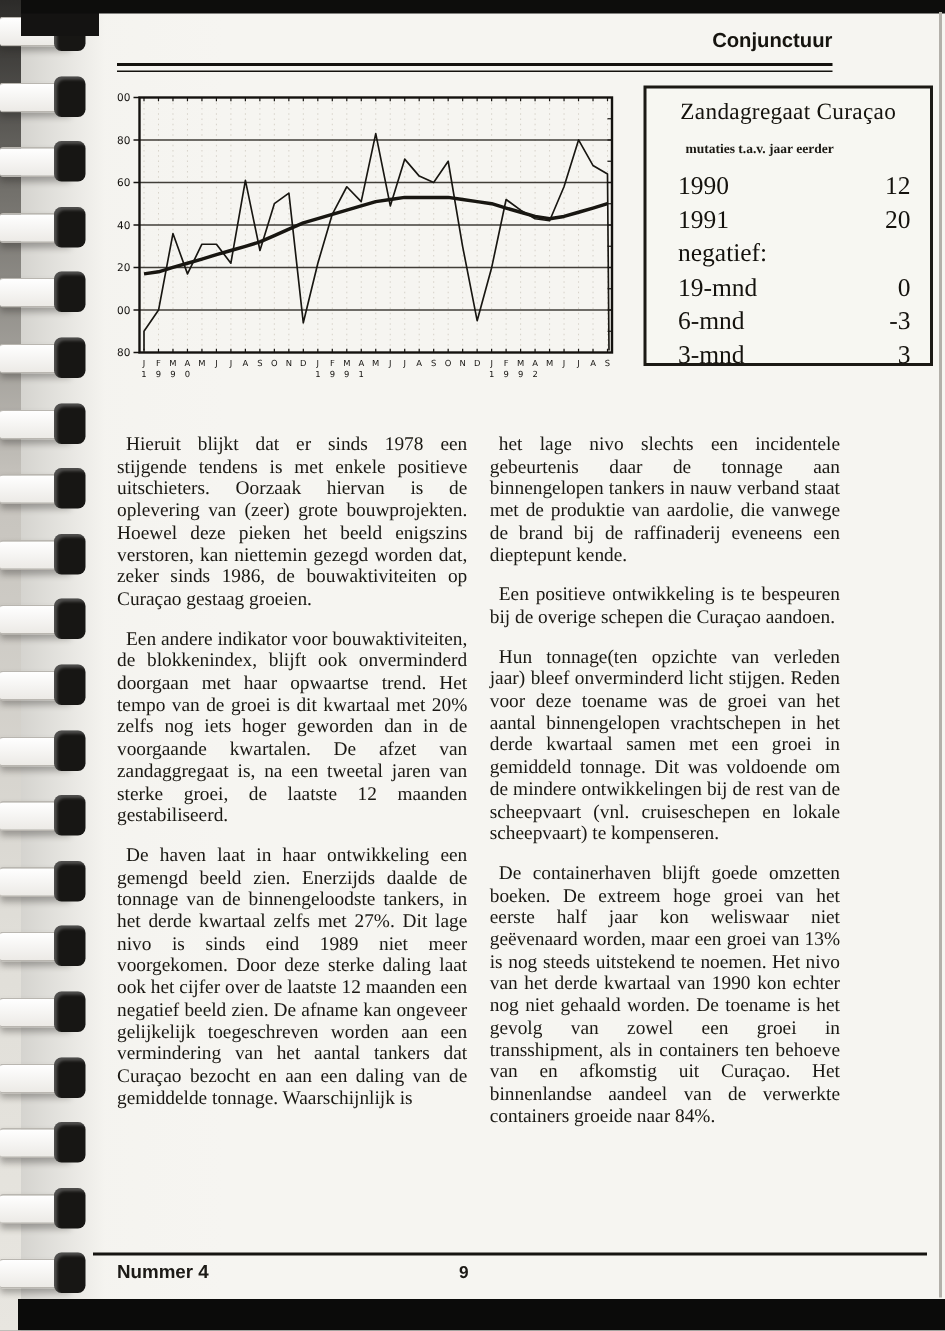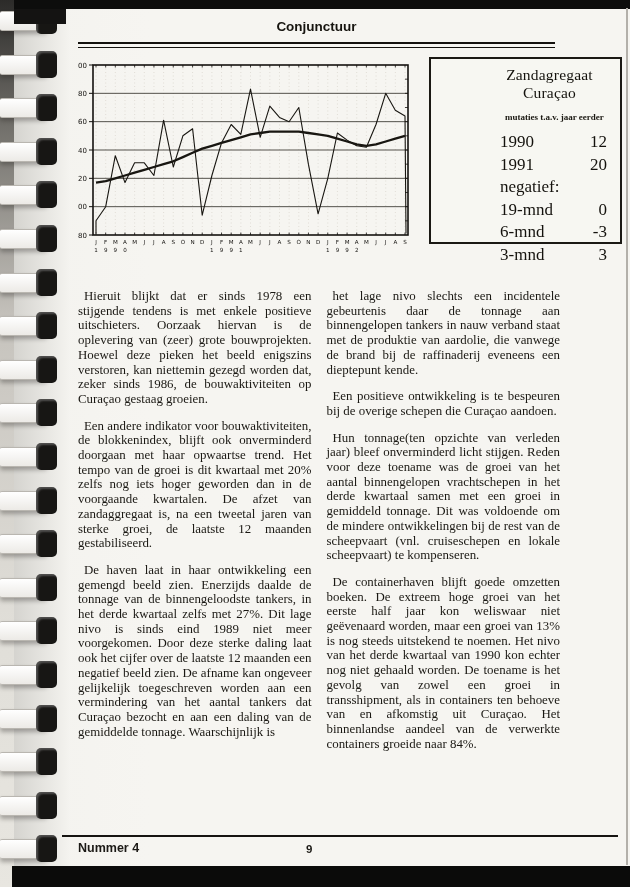--- a/index.html
+++ b/index.html
@@ -21,35 +21,35 @@
   .right-edge{position:absolute;right:2px;top:8px;bottom:22px;width:2px;background:#b3b0aa;}
   
   .binding{position:absolute;left:0;top:0;width:64px;height:887px;}
   .binding-strip{position:absolute;left:0;top:0;width:14px;height:100%;
     background:linear-gradient(180deg,#2c2b29,#6f6d68 120px,#c6c3bd 320px,#e0ded8 70%,#e8e6e0);}
   .tooth{position:absolute;left:0;width:46px;height:18px;background:linear-gradient(180deg,#ffffff,#eceae6);
     border:1px solid #b9b6b0;border-left:none;border-radius:2px;box-shadow:0 3px 4px rgba(40,38,34,.35);}
   .hole{position:absolute;left:36px;width:21px;height:27px;background:#171614;border-radius:5px;
     box-shadow:inset 2px 2px 2px rgba(255,255,255,.25);}
   
-  .header-title{position:absolute;top:19px;left:78px;width:477px;text-align:center;
+  .header-title{position:absolute;top:19px;left:78px;width:477px;text-align:right;
     font-family:"Liberation Sans",sans-serif;font-weight:bold;font-size:13.5px;color:#16140f;}
   .header-rule{position:absolute;top:42px;left:78px;width:477px;height:3px;
     border-top:2.5px solid #14120e;border-bottom:1.5px solid #14120e;}
   .footer-rule{position:absolute;top:835px;left:62px;width:556px;border-top:2.5px solid #161411;}
   .footer-left{position:absolute;top:841px;left:78px;font-family:"Liberation Sans",sans-serif;
     font-weight:bold;font-size:12.5px;}
   .footer-page{position:absolute;top:843px;left:306px;font-family:"Liberation Sans",sans-serif;
     font-weight:bold;font-size:11.5px;}
   
   .chartbox{position:absolute;left:78px;top:58px;width:346px;height:198px;}
   .chartbox svg{display:block;}
   
   .tablebox{position:absolute;left:429px;top:57px;width:193px;height:187px;
-    border:2px solid #1b1914;background:rgba(249,248,244,.6);box-sizing:border-box;padding-left:48px;}
+    border:2px solid #1b1914;background:rgba(249,248,244,.6);box-sizing:border-box;}
   .ttitle{margin-top:7px;text-align:center;font-size:15.5px;letter-spacing:.2px;color:#14120d;}
   .tsub{margin-top:10px;margin-left:26px;font-size:9px;font-weight:bold;color:#1a1812;}
   .trows{margin-top:9px;}
   .trow{display:flex;justify-content:space-between;padding:0 13px 0 21px;
     font-size:17px;line-height:22.5px;color:#14120d;}
   
   .columns{position:absolute;left:78px;top:289px;width:482px;display:flex;gap:15px;}
   .col{width:233.5px;text-align:justify;font-size:12.9px;line-height:14.7px;color:#1a1813;}
   .col p{margin:0 0 12px 0;text-indent:6px;}
   .col p:last-child{margin-bottom:0;}

